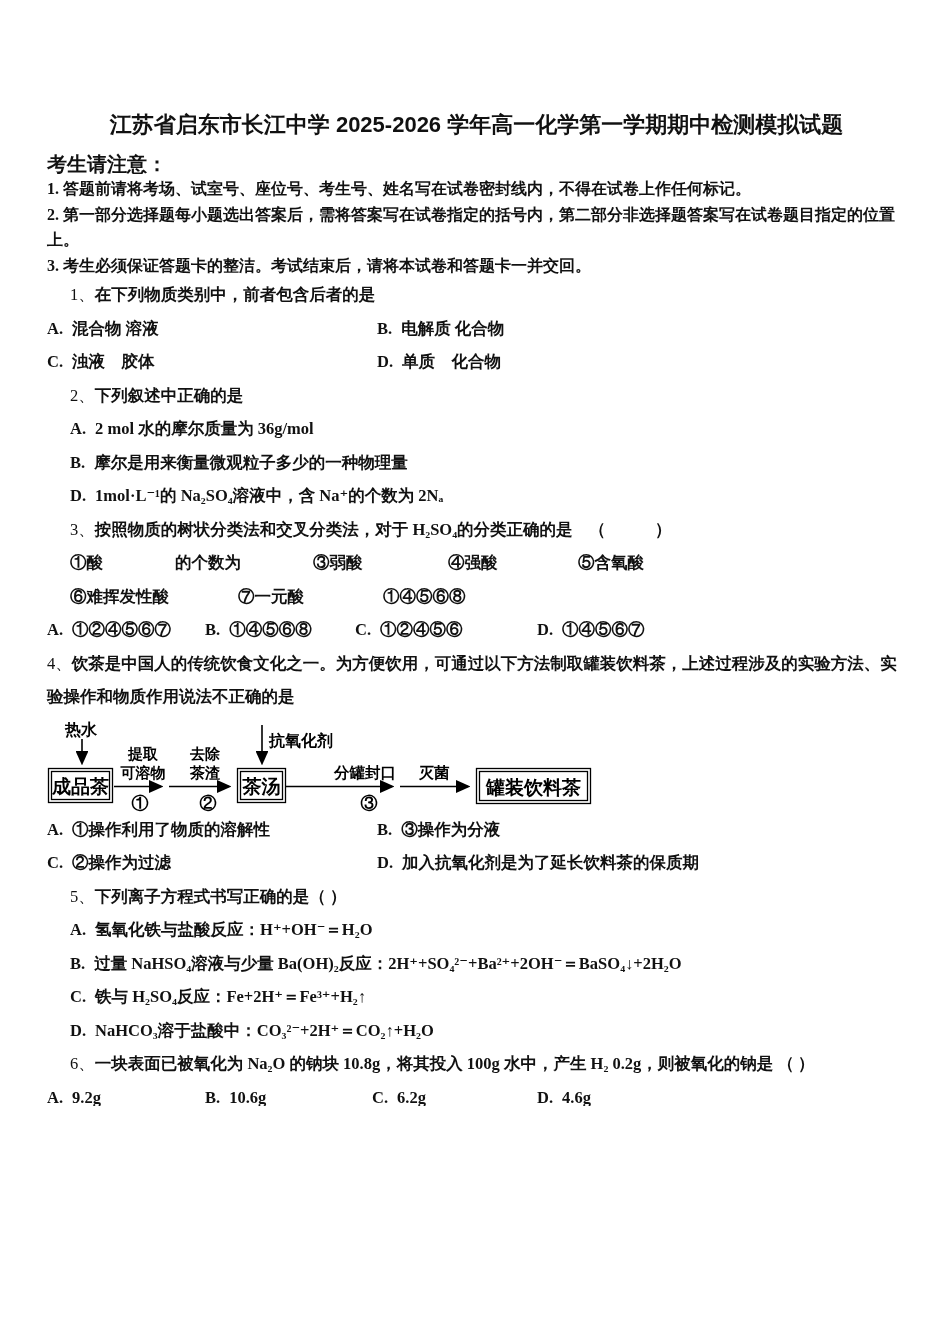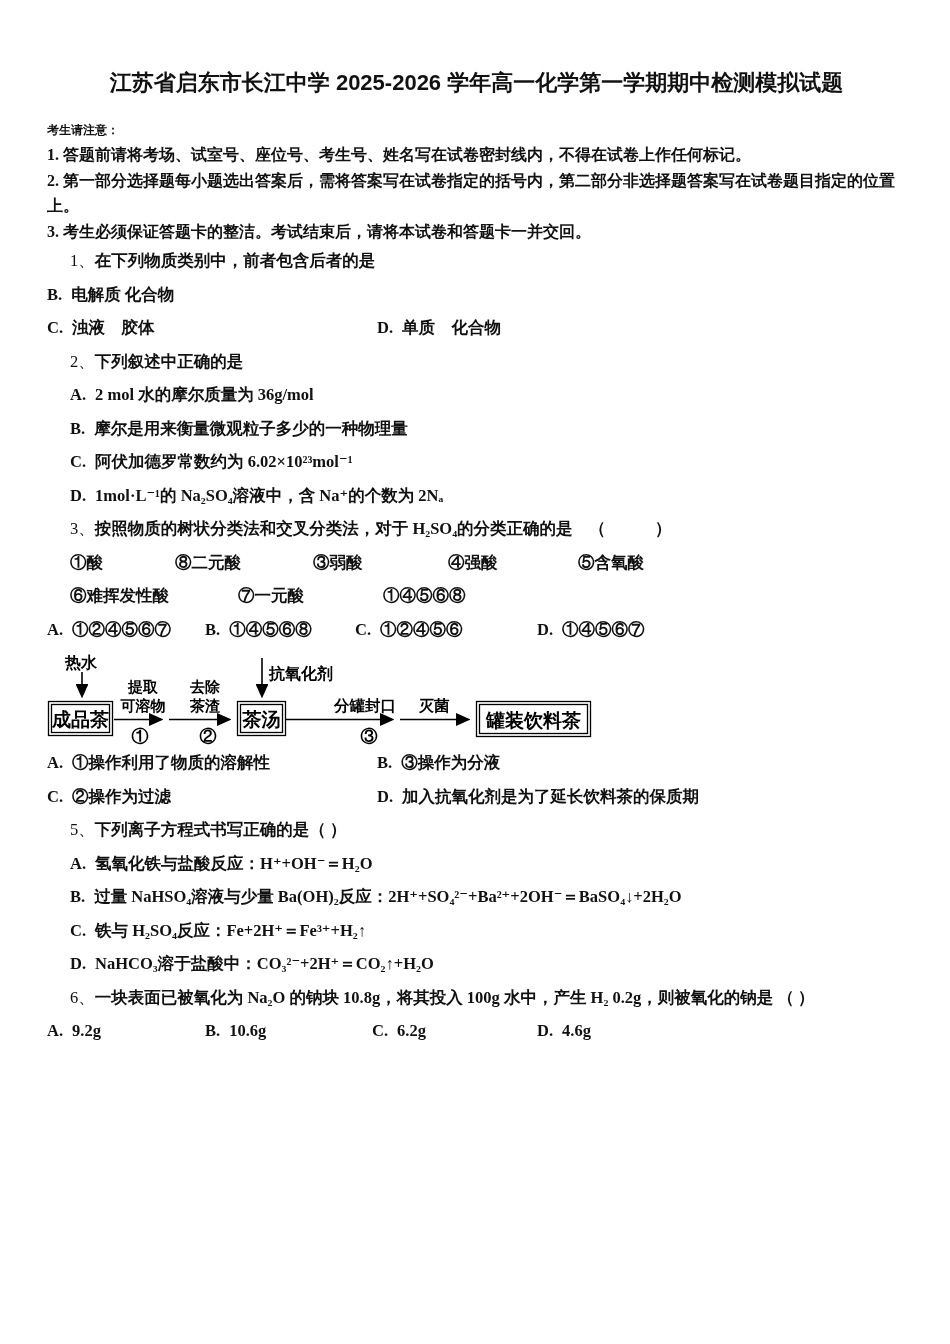--- a/index.html
+++ b/index.html
@@ -1,27 +1,27 @@
 <!DOCTYPE html>
 <html lang="zh"><head>
 <meta charset="utf-8">
 <style>
   html,body{margin:0;padding:0;background:#ffffff;}
   *{box-sizing:border-box;}
   .page{
     width:950px;height:1106px;margin:0 auto;background:#fff;
-    padding:68px 44px 0 47px;
+    padding:110px 44px 0 47px;
     font-family:"Liberation Serif","DejaVu Serif",serif;
     font-weight:700;color:#111;font-size:16.5px;overflow:hidden;
   }
   .title{
     font-family:"Liberation Sans","DejaVu Sans",sans-serif;
     font-size:22px;font-weight:700;text-align:center;margin:0;line-height:30px;
   }
-  .notice-head{margin-top:20px;line-height:24px;font-size:12px;}
+  .notice-head{margin-top:12px;line-height:24px;font-size:20px;}
   .note{line-height:25.5px;font-size:16px;}
   .sec-head{margin-top:30px;line-height:24px;white-space:nowrap;}
   .line{line-height:33.5px;white-space:nowrap;margin-left:23px;}
   .para{line-height:33px;}
   .row{display:flex;line-height:33.5px;white-space:nowrap;}
   .row > .opt{display:block;}
   .c330{width:330px;}
   .w105{display:inline-block;width:105px;}
   .w138{display:inline-block;width:138px;}
   .w135{display:inline-block;width:135px;}
@@ -47,43 +47,44 @@
   <h1 class="title">江苏省启东市长江中学 2025-2026 学年高一化学第一学期期中检测模拟试题</h1>
 
   <div class="notice-head">考生请注意：</div>
   <div class="note">1. 答题前请将考场、试室号、座位号、考生号、姓名写在试卷密封线内，不得在试卷上作任何标记。</div>
   <div class="note">2. 第一部分选择题每小题选出答案后，需将答案写在试卷指定的括号内，第二部分非选择题答案写在试卷题目指定的位置上。</div>
   <div class="note">3. 考生必须保证答题卡的整洁。考试结束后，请将本试卷和答题卡一并交回。</div>
 
 
   <div class="line"><span class="qnum">1、</span><span>在下列物质类别中，前者包含后者的是</span></div>
   <div class="row">
+    <div class="opt c330"><span class="olabel">A.</span><span>混合物 溶液</span></div>
     <div class="opt"><span class="olabel">B.</span><span>电解质 化合物</span></div>
   </div>
   <div class="row">
     <div class="opt c330"><span class="olabel">C.</span><span>浊液　胶体</span></div>
     <div class="opt"><span class="olabel">D.</span><span>单质　化合物</span></div>
   </div>
 
   <div class="line"><span class="qnum">2、</span><span>下列叙述中正确的是</span></div>
   <div class="line"><span class="olabel">A.</span><span>2 mol 水的摩尔质量为 36g/mol</span></div>
   <div class="line"><span class="olabel">B.</span><span>摩尔是用来衡量微观粒子多少的一种物理量</span></div>
-  <div class="line"><span class="olabel">C.</span><span>阿伏加德罗常数约为 6.02×10²³mol⁻¹</span></div>
   <div class="line"><span class="olabel">D.</span><span>1mol·L⁻¹的 Na₂SO₄溶液中，含 Na⁺的个数为 2Nₐ</span></div>
 
   <div class="line"><span class="qnum">3、</span><span>按照物质的树状分类法和交叉分类法，对于 H₂SO₄的分类正确的是　（　　　）</span></div>
-  <div class="line"><span class="w105">①酸</span><span class="w138">⑧二元酸</span><span class="w135">③弱酸</span><span class="w130">④强酸</span><span>⑤含氧酸</span></div>
+  <div class="line"><span class="w105">①酸</span><span class="w138">的个数为</span><span class="w135">③弱酸</span><span class="w130">④强酸</span><span>⑤含氧酸</span></div>
   <div class="line"><span class="w168">⑥难挥发性酸</span><span class="w145">⑦一元酸</span><span>①④⑤⑥⑧</span></div>
   <div class="row">
     <div class="opt w158"><span class="olabel">A.</span><span>①②④⑤⑥⑦</span></div>
     <div class="opt w150"><span class="olabel">B.</span><span>①④⑤⑥⑧</span></div>
     <div class="opt w182"><span class="olabel">C.</span><span>①②④⑤⑥</span></div>
     <div class="opt"><span class="olabel">D.</span><span>①④⑤⑥⑦</span></div>
   </div>
 
+  <div class="para"><span class="qnum">4、</span><span>饮茶是中国人的传统饮食文化之一。为方便饮用，可通过以下方法制取罐装饮料茶，上述过程涉及的实验方法、实验操作和物质作用说法不正确的是</span></div>
 
   <svg class="diagram" width="560" height="98" viewBox="0 0 560 98">
     <defs>
       <marker id="ah" markerWidth="9" markerHeight="8" refX="7.5" refY="4" orient="auto">
         <path d="M0,0 L9,4 L0,8 z" fill="#000" stroke="none"></path>
       </marker>
     </defs>
     <text x="18" y="20" font-size="16">热水</text>
     <line x1="35" y1="24" x2="35" y2="48" stroke-width="1.6" marker-end="url(#ah)"></line>
 

